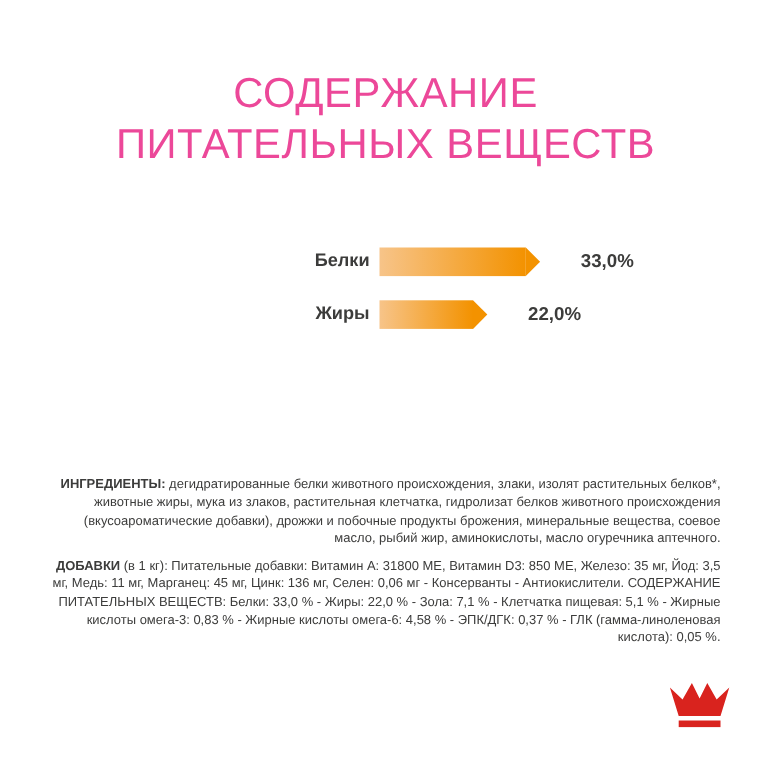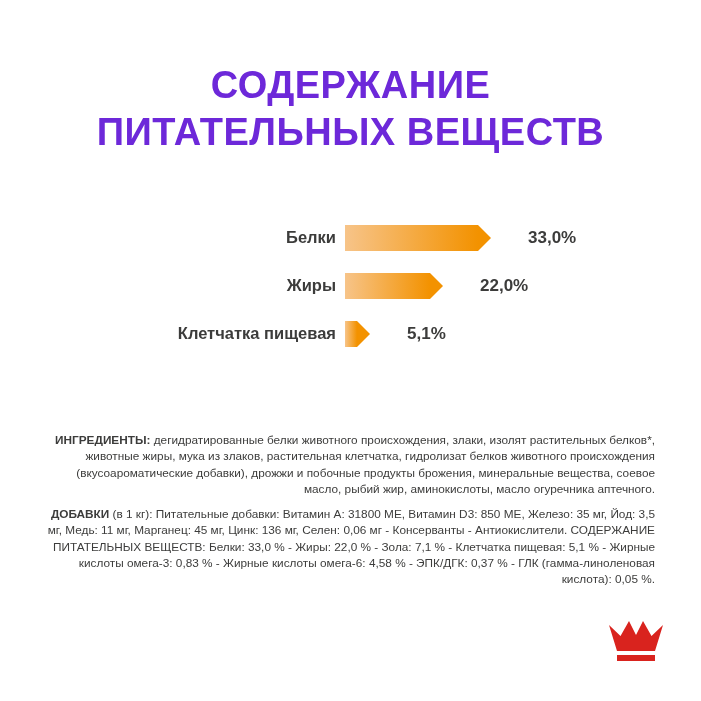--- a/index.html
+++ b/index.html
@@ -24,22 +24,22 @@
 
   
   .title-block {
     position: absolute;
     top: 62px;
     left: 0;
     width: 701px;
     text-align: center;
   }
   .title-line {
-    color: #6d28d9;
-    font-weight: bold;
+    color: #ec4899;
+    font-weight: normal;
     font-size: 38px;
     line-height: 47px;
     letter-spacing: 0.5px;
   }
 
   
   .chart {
     position: absolute;
     top: 214px;
     left: 0;
@@ -156,30 +156,20 @@
       <div class="chart-bar-wrap">
         <span class="bar" style="width:98px;">
           <span class="body" style="width:85px;"></span>
           <span class="tip" style="left:85px;"></span>
         </span>
         <span class="chart-value">22,0%</span>
       </div>
     </div>
 
 
-    <div class="chart-row">
-      <div class="chart-label">Клетчатка пищевая</div>
-      <div class="chart-bar-wrap">
-        <span class="bar" style="width:25px;">
-          <span class="body" style="width:12px;"></span>
-          <span class="tip" style="left:12px;"></span>
-        </span>
-        <span class="chart-value">5,1%</span>
-      </div>
-    </div>
 
   </div>
 
   <div class="textblock">
     <p class="para1"><span class="lead">ИНГРЕДИЕНТЫ:</span><span> дегидратированные белки животного происхождения, злаки, изолят растительных белков*, животные жиры, мука из злаков, растительная клетчатка, гидролизат белков животного происхождения (вкусоароматические добавки), дрожжи и побочные продукты брожения, минеральные вещества, соевое масло, рыбий жир, аминокислоты, масло огуречника аптечного.</span></p>
     <p class="para2"><span class="lead">ДОБАВКИ</span><span> (в 1 кг): Питательные добавки: Витамин А: 31800 МЕ, Витамин D3: 850 МЕ, Железо: 35 мг, Йод: 3,5 мг, Медь: 11 мг, Марганец: 45 мг, Цинк: 136 мг, Селен: 0,06 мг - Консерванты - Антиокислители. СОДЕРЖАНИЕ ПИТАТЕЛЬНЫХ ВЕЩЕСТВ: Белки: 33,0 % - Жиры: 22,0 % - Зола: 7,1 % - Клетчатка пищевая: 5,1 % - Жирные кислоты омега-3: 0,83 % - Жирные кислоты омега-6: 4,58 % - ЭПК/ДГК: 0,37 % - ГЛК (гамма-линоленовая кислота): 0,05 %.</span></p>
   </div>
 
   <div class="logo">
     <svg viewBox="0 0 62 62" width="62" height="62" aria-hidden="true">

